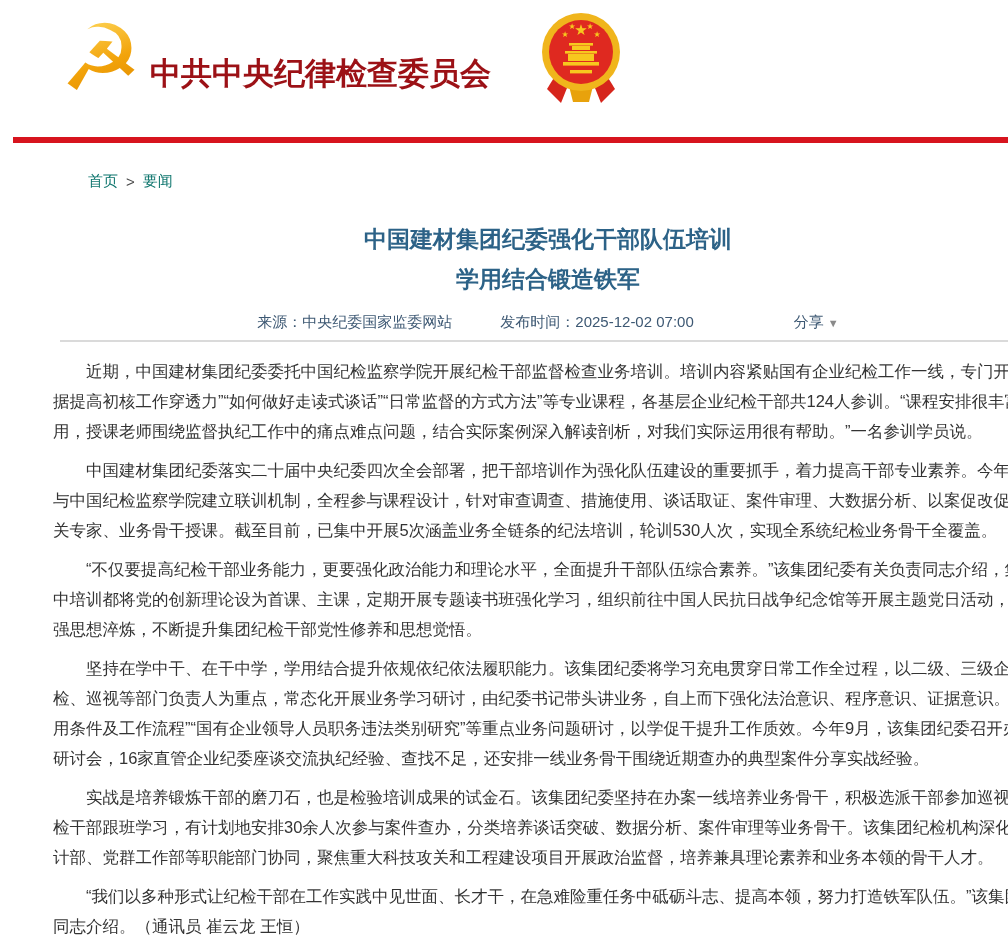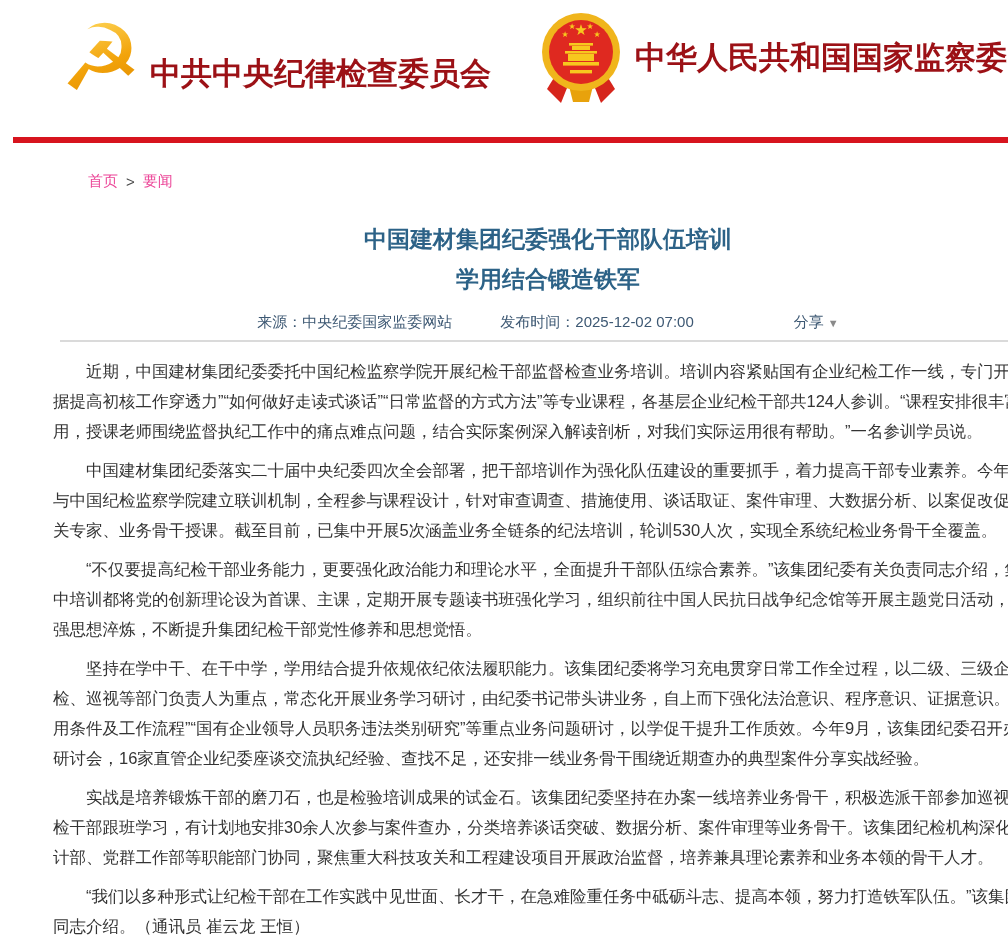--- a/index.html
+++ b/index.html
@@ -18,21 +18,21 @@
   .org1 .org-name { margin-left:6px;margin-top:32px; }
   .org2 { margin-left:48px; }
   .org2 .org-name { margin-left:12px; }
   .national-emblem { width:84px; height:96px; display:block; }
 
   
   .red-bar { margin-left:13px; height:6px; background:#d7141e; }
 
   
   .breadcrumb { margin:29px 0 0 88px; font-size:15px; color:#4a4a4a; display:flex; gap:8px; align-items:center; }
-  .breadcrumb a { color:#ec4899; text-decoration:none; cursor:pointer;text-align:center; }
+  .breadcrumb a { color:#0f766e; text-decoration:none; cursor:pointer;text-align:center; }
 
   
   .article-container { margin-left:53px; width:990px; }
   .article-title { margin-top:28px; text-align:center; font-size:23px; font-weight:bold;
                    color:#2c6287; line-height:40px; }
   .meta-row { margin-top:14px; display:flex; justify-content:center; align-items:center;
               font-size:15px; color:#3d5873; }
   .meta-item { white-space:nowrap;text-align:center; }
   .meta-publish { margin-left:48px; }
   .share-btn { margin-left:100px; cursor:pointer; display:flex; align-items:center; }
@@ -68,21 +68,20 @@
       <text x="51" y="19" font-size="8" fill="#f7c81e" text-anchor="middle" font-family="DejaVu Sans, sans-serif">★</text>
       <text x="58" y="27" font-size="8" fill="#f7c81e" text-anchor="middle" font-family="DejaVu Sans, sans-serif">★</text>
 
       <rect x="30" y="33" width="24" height="2.6" fill="#f7c81e"></rect>
       <rect x="33" y="36" width="18" height="4" fill="#f7c81e"></rect>
       <rect x="26" y="41" width="32" height="2.6" fill="#f7c81e"></rect>
       <rect x="29" y="44" width="26" height="7" fill="#f7c81e"></rect>
       <rect x="24" y="52" width="36" height="3.6" fill="#f7c81e"></rect>
       <rect x="31" y="60" width="22" height="3.4" fill="#f7c81e"></rect>
     </svg>
-    <span class="org-name">中华人民共和国国家监察委</span>
   </div>
 </div>
 
 <div class="red-bar"></div>
 
 <div class="breadcrumb">
   <a>首页</a>
   <span>&gt;</span>
   <a>要闻</a>
 </div>

